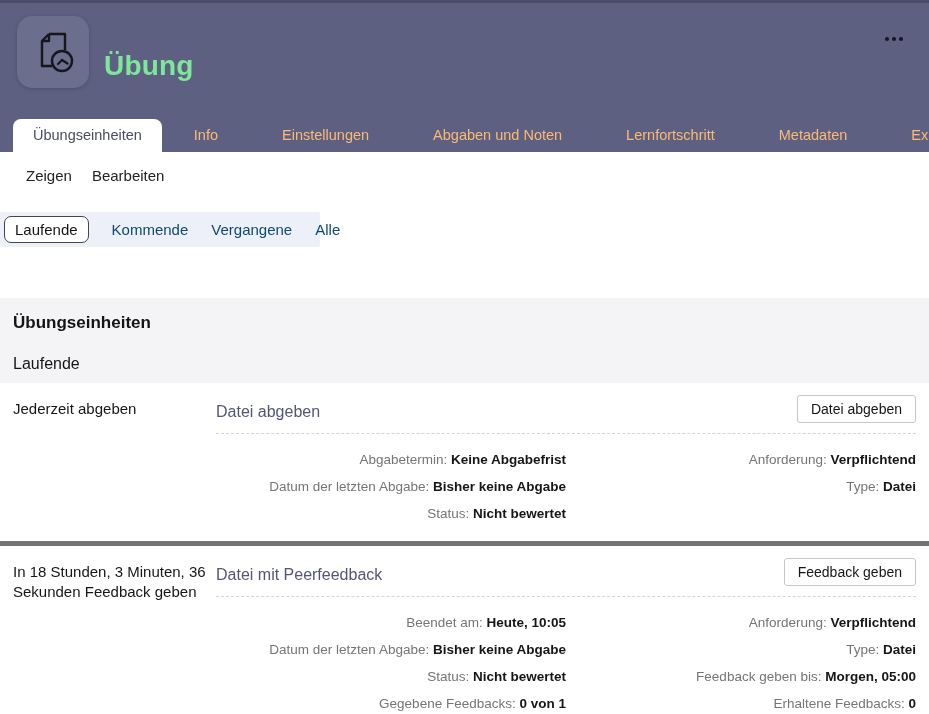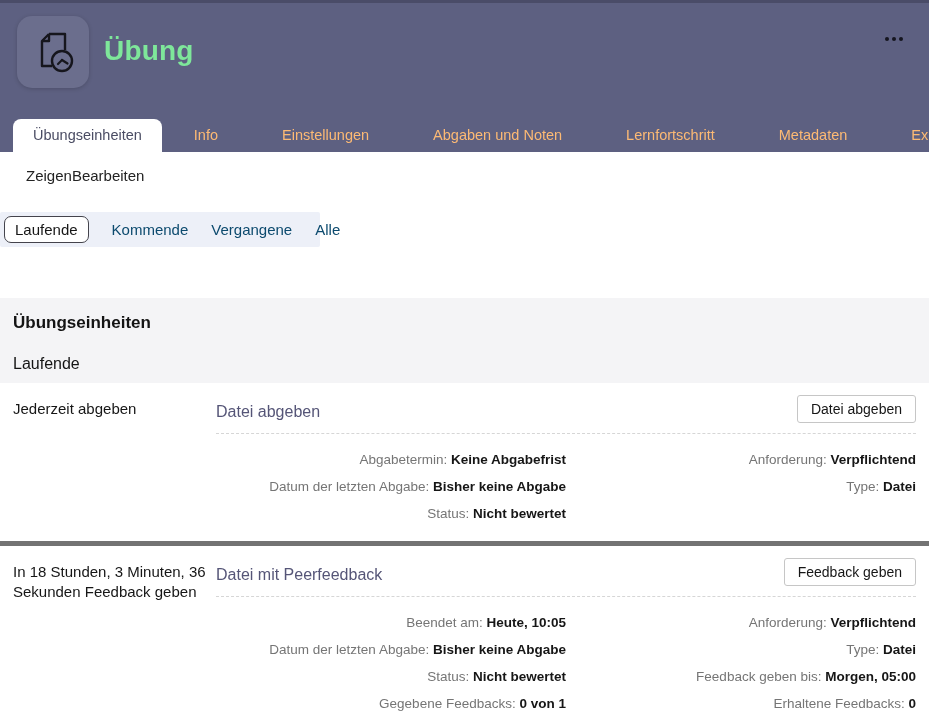--- a/index.html
+++ b/index.html
@@ -4,32 +4,32 @@
 <style>
   * { margin:0; padding:0; box-sizing:border-box; }
   html,body { width:929px; height:714px; overflow:hidden; background:#fff;
               font-family:"Liberation Sans", sans-serif; color:#161616; }
 
   
   .header { position:relative; height:152px; background:#5d6081; border-top:3px solid #4a4c68; }
   .icon-tile { position:absolute; left:17px; top:13px; width:72px; height:72px;
                background:#6b6e8d; border-radius:15px; display:flex; align-items:center;
                justify-content:center; box-shadow:0 1px 4px rgba(0,0,0,.18); }
-  .page-title { position:absolute; left:104px; top:32px; font-size:28px; font-weight:bold;
+  .page-title { position:absolute; left:104px; top:47px; font-size:28px; font-weight:bold;
                 color:#7ee79a; letter-spacing:.2px; }
   .kebab { position:absolute; right:22px; top:30px; display:flex; gap:3px; cursor:pointer; padding:4px; }
   .kebab i { width:4px; height:4px; border-radius:50%; background:#15151f; display:block; }
 
   
   .tabbar { position:absolute; bottom:0; left:13px; right:0; display:flex; }
   .tab { color:#fdba74; font-size:14.5px; padding:8px 32px 9px; white-space:nowrap; cursor:pointer; }
   .tab.active { background:#fff; color:#4a4c63; border-radius:8px 8px 0 0; padding:8px 20px 9px; }
 
   
-  .subtabs { height:53px; padding:15px 8px 0 26px; display:flex; background:#fff; }
+  .subtabs { height:53px; padding:15px 8px 0 26px; display:flex; gap:20px; background:#fff; }
   .subtab { font-size:15px; color:#232323; cursor:pointer; }
 
   
   .filterbar { margin-top:7px; width:320px; height:35px; background:#edf0f8; border-radius:2px;
                display:flex; align-items:center; padding-left:4px; }
   .filter-btn { background:#fff; border:1px solid #44444c; border-radius:7px; padding:4px 10px;
                 font-size:15px; color:#161616; cursor:pointer; font-family:inherit; }
   .filter-opt { font-size:15px; color:#0c4a6e; margin-left:23px; cursor:pointer; }
 
   

